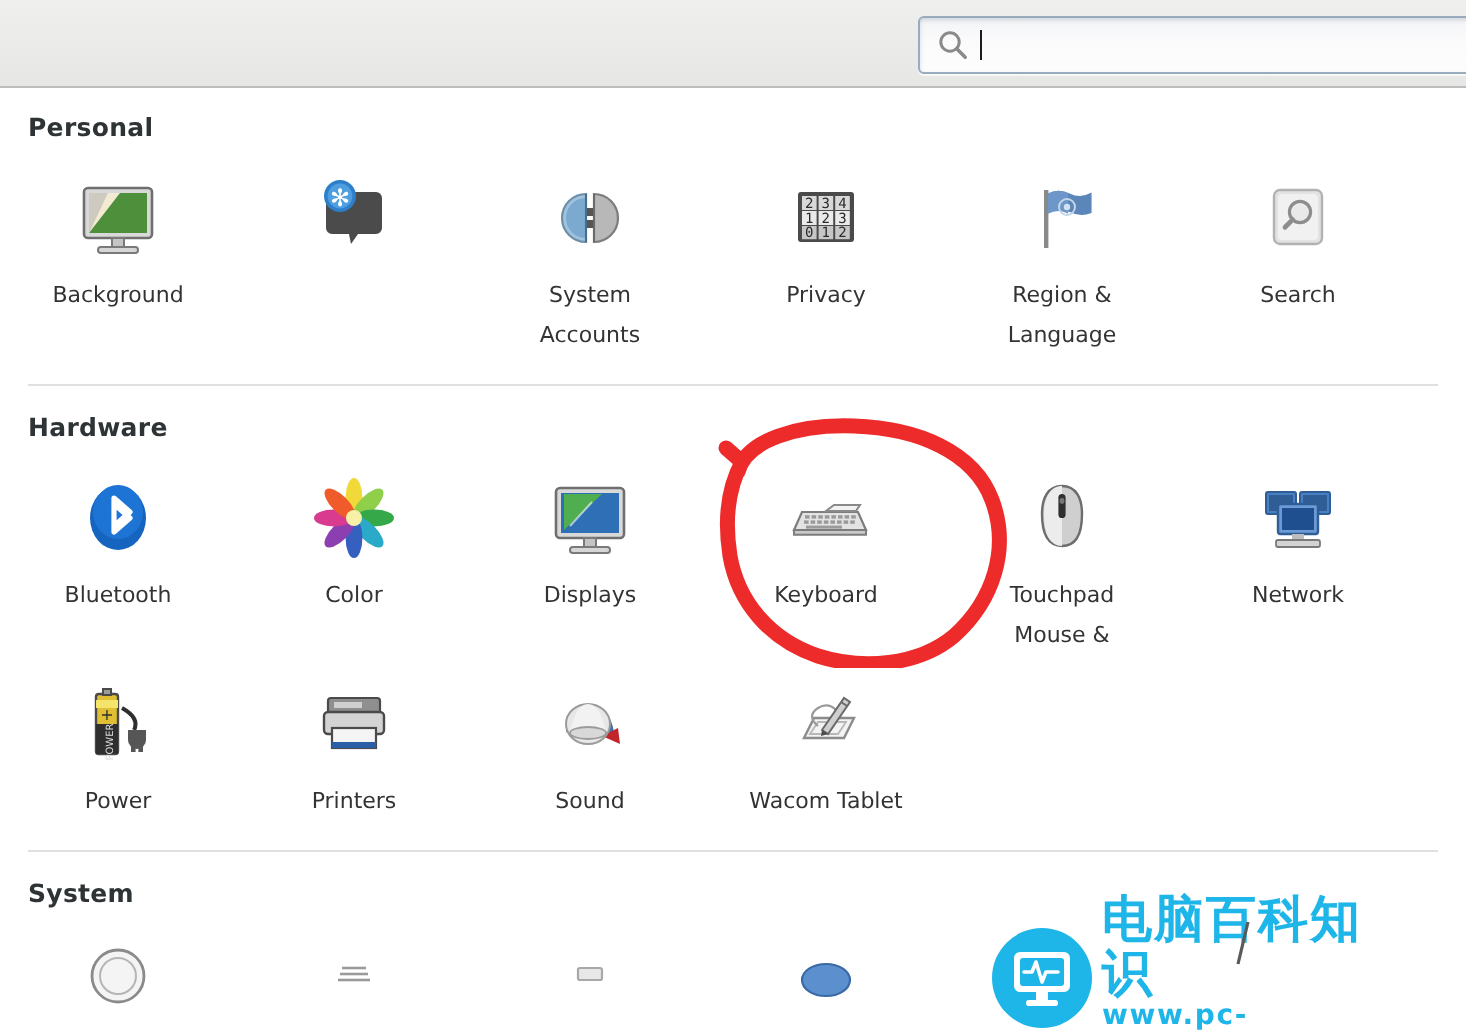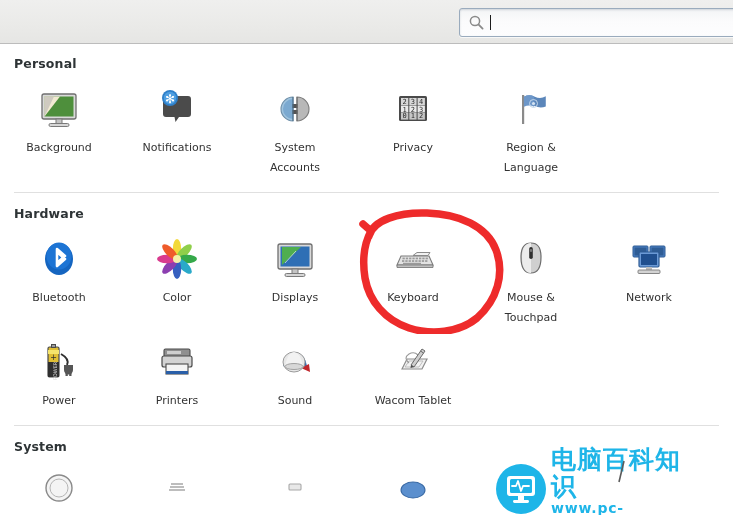--- a/index.html
+++ b/index.html
@@ -121,21 +121,20 @@
 
     <div class="cell">
       <span class="ic">
         <svg width="48" height="48" viewBox="0 0 48 48">
           <path d="M13 11 h22 a3 3 0 0 1 3 3 v15 a3 3 0 0 1 -3 3 h-9 l-3.5 5 l-1 -5 h-8.5 a3 3 0 0 1 -3 -3 v-15 a3 3 0 0 1 3 -3 z" fill="#4b4b4b"></path>
           <circle cx="17" cy="13" r="8" fill="#2e7fc9"></circle>
           <circle cx="17" cy="13" r="6.2" fill="#4e9ee0"></circle>
           <text x="17" y="18" font-size="12" fill="#ffffff" text-anchor="middle" font-family="DejaVu Sans, sans-serif">✻</text>
         </svg>
       </span>
-      <span class="lbl">Notifications</span>
     </div>
 
     <div class="cell">
       <span class="ic">
         <svg width="48" height="48" viewBox="0 0 48 48">
           <path d="M22 12 a11 11 0 0 0 0 24 z" fill="#9fc3de" stroke="#6f8fa8" stroke-width="1.1"></path>
           <path d="M26 12 a11 11 0 0 1 0 24 z" fill="#b8b8b8" stroke="#7c7c7c" stroke-width="1.1"></path>
           <path d="M22 14 a9 9 0 0 0 0 20 z" fill="#5d93c4" opacity=".55"></path>
           <rect x="21.5" y="19" width="5" height="4" fill="#555"></rect>
           <rect x="21.5" y="25" width="5" height="4" fill="#555"></rect>
@@ -187,20 +186,31 @@
           <circle cx="26.5" cy="18.5" r="4" fill="none" stroke="#c3d6ea" stroke-width="1"></circle>
           <circle cx="26.5" cy="18.5" r="1.6" fill="#d3e2f2"></circle>
         </svg>
       </span>
       <span class="lbl">
           <span style="display:block">Region &amp;</span>
           <span style="display:block">Language</span>
         </span>
     </div>
 
+    <div class="cell">
+      <span class="ic">
+        <svg width="48" height="48" viewBox="0 0 48 48">
+          <rect x="12" y="10" width="24" height="27" rx="3" fill="#e2e2e2" stroke="#b2b2b2" stroke-width="1.2"></rect>
+          <rect x="14" y="12" width="20" height="23" rx="2" fill="#f1f1f1"></rect>
+          <circle cx="25" cy="21" r="5.3" fill="#e9e9e9" stroke="#8d8d8d" stroke-width="1.6"></circle>
+          <line x1="21.3" y1="24.8" x2="17.5" y2="28.6" stroke="#8d8d8d" stroke-width="2.4" stroke-linecap="round"></line>
+        </svg>
+      </span>
+      <span class="lbl">Search</span>
+    </div>
 
   </div>
 
   <div class="divider" style="margin-top:14px"></div>
 
   <div style="height:13px"></div>
   <div class="section-title">Hardware</div>
 
   <div class="grid" style="margin-top:9px">
 
@@ -297,22 +307,22 @@
     <div class="cell">
       <span class="ic">
         <svg width="48" height="48" viewBox="0 0 48 48">
           <path d="M24 8 c7 0 10 6 10 14 c0 10 -3 16 -10 16 c-7 0 -10 -6 -10 -16 c0 -8 3 -14 10 -14 z" fill="#cfcfcf" stroke="#6d6d6d" stroke-width="1.2"></path>
           <path d="M24 8 c-6 0 -9 6 -9 14 c0 10 3 16 9 16 z" fill="#ececec"></path>
           <rect x="22.2" y="12" width="3.6" height="12" rx="1.8" fill="#2f2f2f"></rect>
           <rect x="22.8" y="14" width="2.4" height="3" rx="1.2" fill="#777"></rect>
         </svg>
       </span>
       <span class="lbl">
+          <span style="display:block">Touchpad</span>
           <span style="display:block">Mouse &amp;</span>
-          <span style="display:block">Touchpad</span>
         </span>
     </div>
 
     <div class="cell">
       <span class="ic">
         <svg width="48" height="48" viewBox="0 0 48 48">
           <rect x="8" y="11" width="15" height="11" rx="1" fill="#4a7fc1" stroke="#2f5d95" stroke-width="1"></rect>
           <rect x="9.5" y="12.5" width="12" height="8" fill="#2f5d95"></rect>
           <rect x="25" y="11" width="15" height="11" rx="1" fill="#4a7fc1" stroke="#2f5d95" stroke-width="1"></rect>
           <rect x="26.5" y="12.5" width="12" height="8" fill="#2f5d95"></rect>

